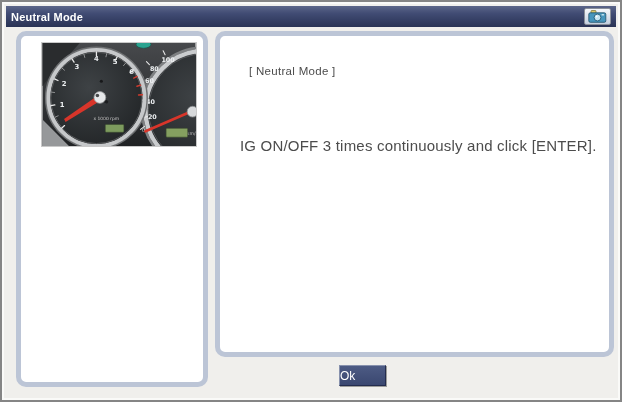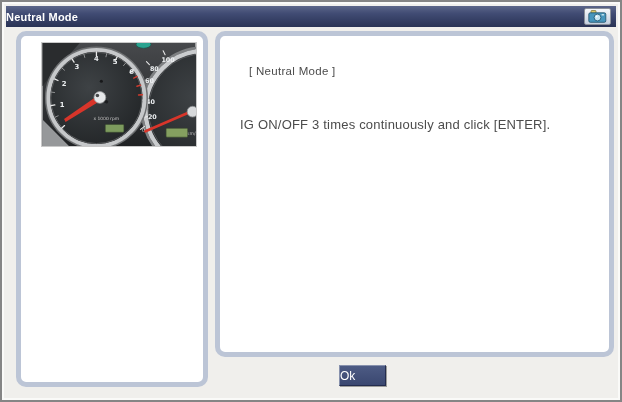--- a/index.html
+++ b/index.html
@@ -11,21 +11,21 @@
     border:2px solid #858585;
     box-shadow: inset 0 0 0 2px #fafaf8;
   }
 
   .titlebar {
     position:absolute; left:4px; right:4px; top:4px; height:21px;
     background:linear-gradient(#5c6689 0%, #414c74 35%, #343e63 70%, #2a3355 100%);
     display:flex; align-items:center;
   }
   .titlebar .title {
-    color:#ffffff; font-size:11px; font-weight:bold; letter-spacing:.2px;
+    color:#ffffff; font-size:11px; font-weight:bold; padding-left:5px; letter-spacing:.2px;
   }
   .capture-btn {
     position:absolute; right:5px; top:2px; width:27px; height:17px;
     background:linear-gradient(#f6f8fb, #c3cfdf);
     border:1px solid #8a8f99; border-radius:2px;
     display:flex; align-items:center; justify-content:center; cursor:pointer; padding:0;
   }
 
   .panel {
     position:absolute; background:#ffffff;
@@ -36,21 +36,21 @@
 
   .photo {
     position:absolute; left:20px; top:6px; width:156px; height:105px;
     display:block; border:1px solid #c9c9c9;
   }
 
   .heading {
     margin:29px 4px 0 29px; font-size:11.5px; color:#4c4c4c; letter-spacing:.3px;
   }
   .instruction {
-    margin:40px 0 0 20px; font-size:13px; color:#4c4c4c; letter-spacing:.2px;
+    margin:60px 0 0 20px; font-size:15px; color:#4c4c4c; letter-spacing:.2px;
   }
 
   .ok-btn {
     position:absolute; left:337px; top:363px; width:47px; height:21px;
     background:linear-gradient(#4d5b84, #3a4770);
     border:1px solid; border-color:#8791ad #232c4e #232c4e #8791ad;
     box-shadow:1px 1px 0 rgba(90,90,90,.55);
     color:#ffffff; font-size:12px; font-family:"Liberation Sans", sans-serif;
     text-align:left; cursor:pointer;
   }

